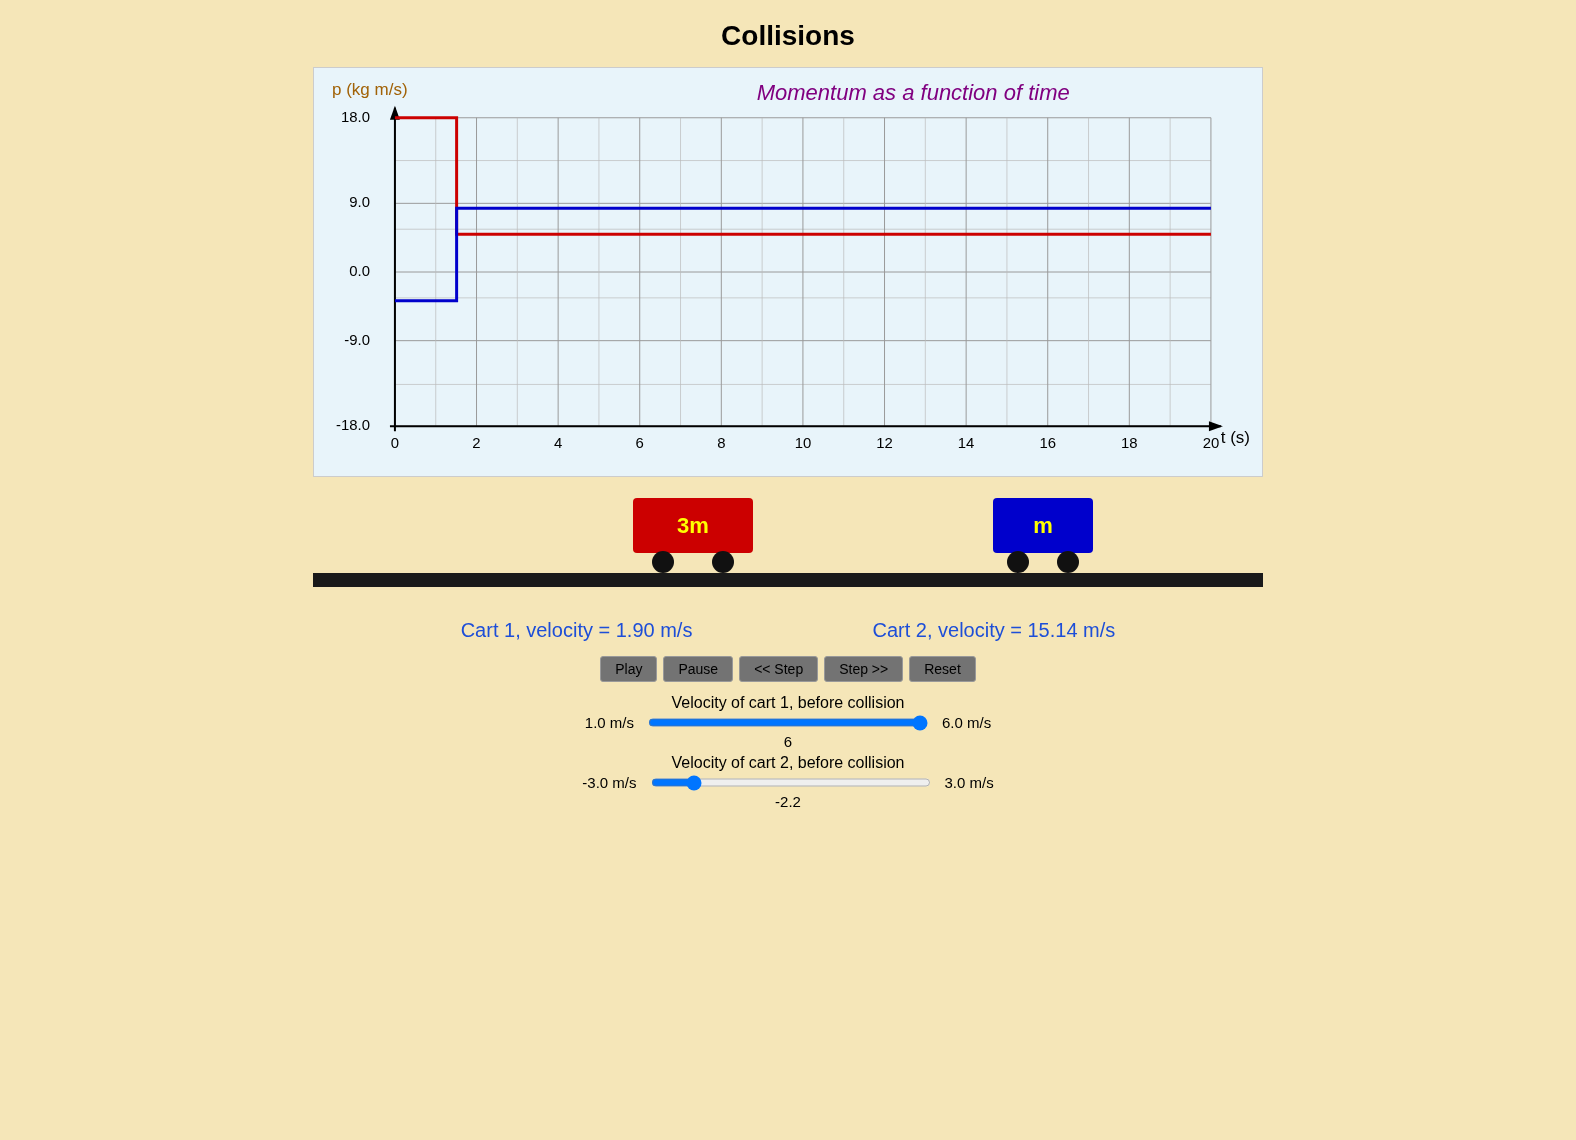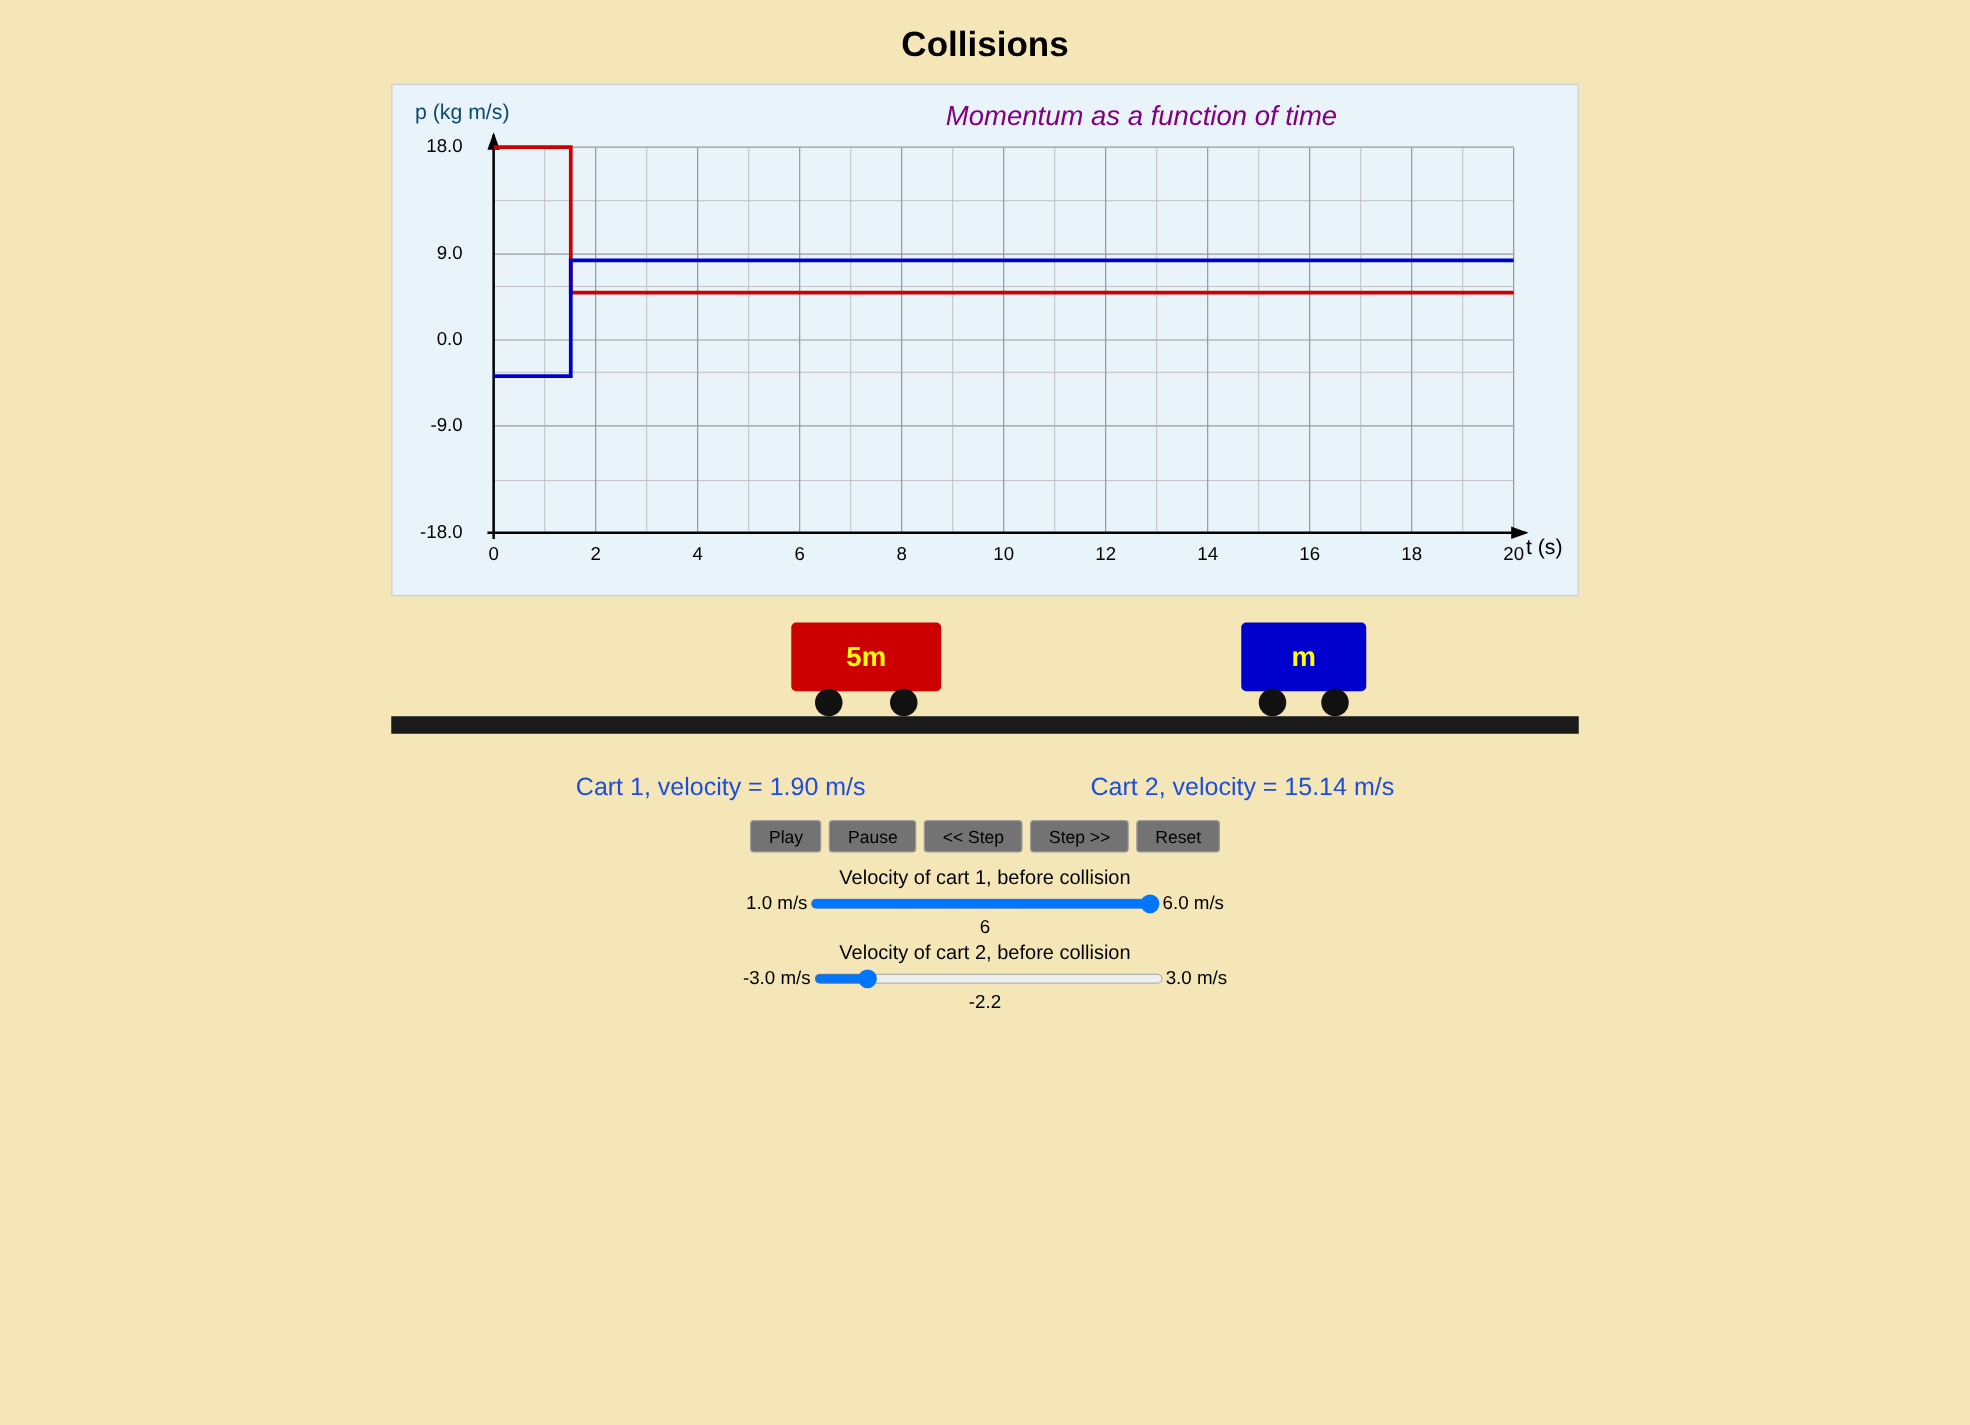--- a/index.html
+++ b/index.html
@@ -49,21 +49,21 @@
       font-size: 22px;
       font-weight: normal;
       font-style: italic;
     }
 
     .y-axis-label {
       position: absolute;
       top: 12px;
       left: 18px;
       font-size: 17px;
-      color: #0c4a6e;
+      color: #a16207;
     }
 
     .x-axis-label {
       position: absolute;
       bottom: 28px;
       right: 12px;
       font-size: 17px;
       color: #000;
     }
 
@@ -182,22 +182,21 @@
     }
 
     .slider-label {
       font-size: 16px;
       color: #000;
       text-align: center;
     }
 
     .slider-row {
       display: flex;
-      align-items: center;
-      gap: 2px;
+      gap: 14px;
     }
 
     .slider-min, .slider-max {
       font-size: 15px;
       color: #000;
       white-space: nowrap;
     }
 
     input[type="range"] {
       width: 280px;
@@ -295,21 +294,21 @@
 
       <polyline points="80,234 142,234 142,141 900,141" stroke="#0000cc" stroke-width="3" fill="none"></polyline>
 
     </svg>
   </div>
 
   <div class="track-area">
 
     <div class="cart cart1">
       <div class="cart-body">
-        <span>5m</span>
+        <span>3m</span>
       </div>
       <div class="cart-wheels">
         <div class="wheel"></div>
         <div class="wheel"></div>
       </div>
     </div>
 
     <div class="cart cart2">
       <div class="cart-body">
         <span>m</span>

